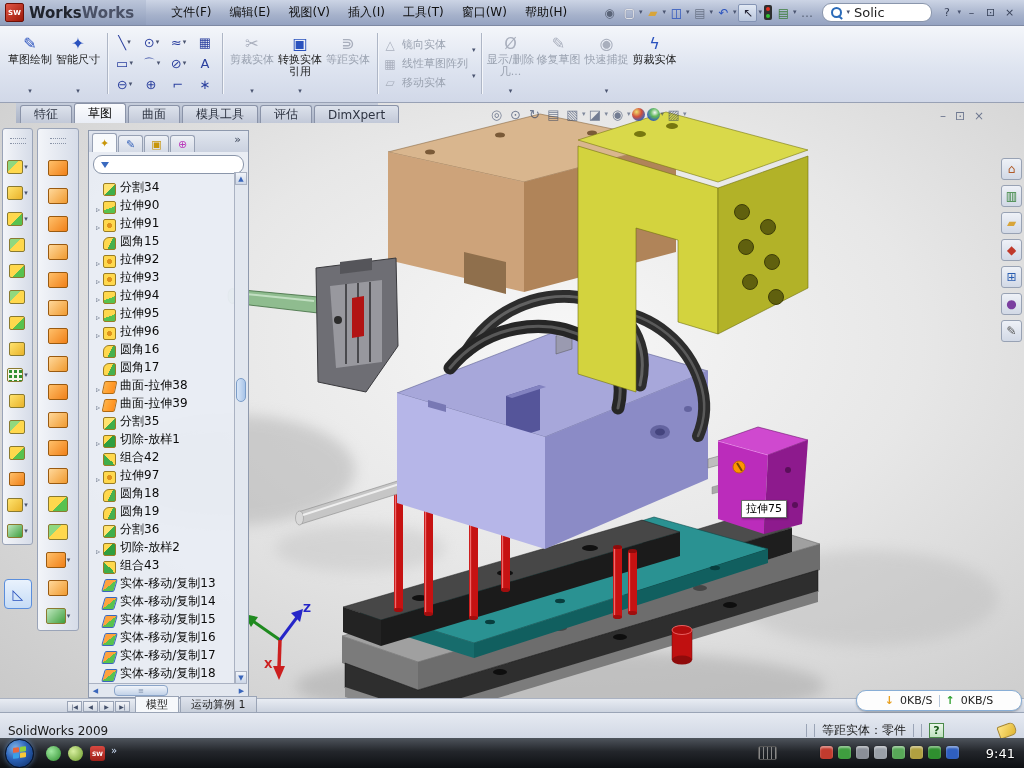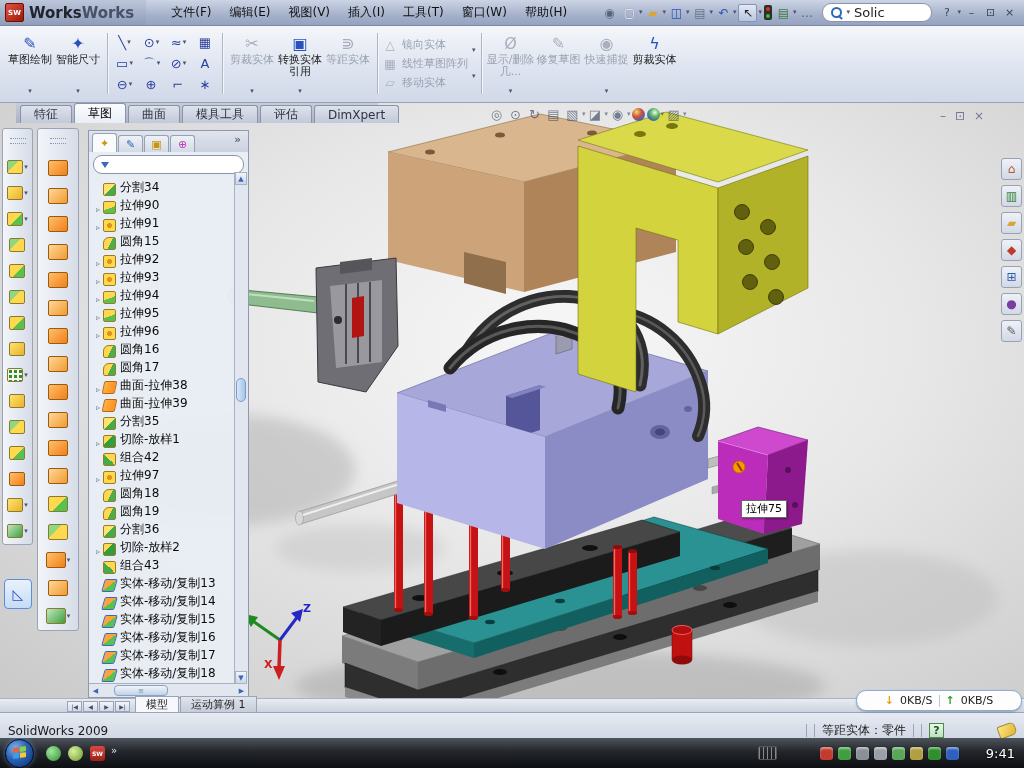--- a/index.html
+++ b/index.html
@@ -221,21 +221,21 @@
   .q-chev{color:#cfe0f8;font-size:10px;margin:0 2px 6px 0;}
   .task{height:23px;display:flex;align-items:center;gap:6px;padding:0 9px;border-radius:3px;
     margin-right:7px;font-size:12px;color:#f0f0f0;min-width:160px;box-sizing:border-box;white-space:nowrap;}
   .task.active{background:linear-gradient(#8a929c,#575f6a 50%,#454c56);border:1px solid #202328;
     box-shadow:inset 0 1px 1px rgba(255,255,255,.35);}
   .task.inactive{background:linear-gradient(#4a4f57,#2a2d33);border:1px solid #17191d;}
   .t-ic{width:14px;height:14px;border-radius:2px;flex:none;display:flex;align-items:center;
     justify-content:center;color:#fff;font-size:6px;font-weight:bold;}
   .t-sw{background:linear-gradient(135deg,#e05545,#8f1408);}
   .t-paint{background:radial-gradient(circle at 30% 30%,#f8d048 30%,#b86a28 60%,#6a4a1a);}
-  .tray{margin-left:auto;display:flex;align-items:center;gap:19px;padding-right:4px;}
+  .tray{margin-left:auto;display:flex;align-items:flex-start;gap:19px;padding-right:4px;}
   .kbd{width:17px;height:12px;background:linear-gradient(#f0f0f0,#b0b0b0);
     border:1px solid #555;border-radius:2px;margin-right:24px;
     background-image:repeating-linear-gradient(90deg,#888 0 1px,transparent 1px 4px);}
   .tr-ic{width:13px;height:13px;border-radius:3px;
     box-shadow:inset 0 2px 2px rgba(255,255,255,.45),0 0 1px #000;}
   .clock{color:#fff;font-size:13px;margin-left:8px;text-shadow:0 1px 2px #000;}
 </style>
 </head>
 <body>
 

